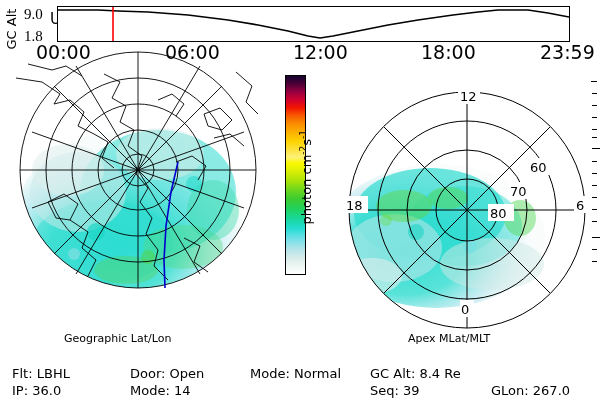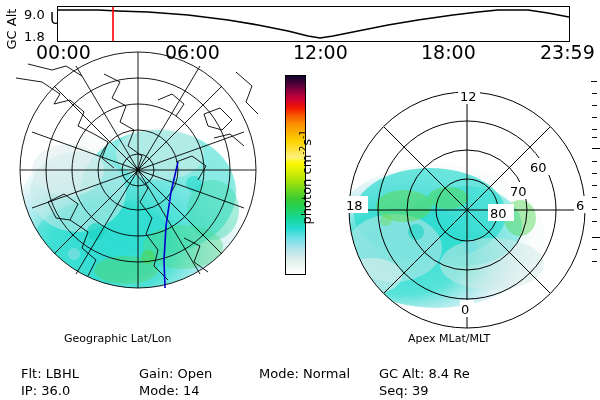--- a/index.html
+++ b/index.html
@@ -57,28 +57,28 @@
   sup{font-size:9px;vertical-align:super;}
   
   .caption{position:absolute;font-size:11px;white-space:nowrap;margin-top:36px;}
   #cap-geo{left:64px;top:296px;}
   #cap-apex{left:408px;top:296px;}
   
   #tl-wrap{left:0;top:305px;width:600px;height:52px;}
   #tl-ylab{position:absolute;left:2px;top:8px;width:18px;height:40px;}
   #tl-ylab span{position:absolute;left:-11px;top:14px;width:40px;text-align:center;
     transform:rotate(-90deg);font-size:13px;white-space:nowrap;}
-  .tl-ytick{position:absolute;font-size:13px;line-height:13px;}
+  .tl-ytick{position:absolute;font-size:15px;line-height:13px;font-family:Liberation Serif, serif;}
   #tl-y-hi{left:24px;top:8px;}
   #tl-y-lo{left:24px;top:30px;}
   #tl-box{position:absolute;left:57px;top:6px;width:513px;height:36px;
     border:1px solid #000;box-sizing:border-box;}
   .tl-xlab{position:absolute;font-size:19px;line-height:13px;top:46px;}
   
-  #status{position:absolute;left:13px;top:366px;width:486px;height:34px;}
+  #status{position:absolute;left:4px;top:366px;width:486px;height:34px;}
   #status .cell{position:absolute;font-size:13px;line-height:15px;white-space:nowrap;}
 </style>
 </head>
 <body>
 
 <div id="header" class="abs">
   <span id="hdr-title">Ultraviolet Imager</span>
   <span id="hdr-date">10 Nov 07</span>
   <span id="hdr-time">02:28:04 UT</span>
 </div>
@@ -259,21 +259,21 @@
   <div class="tl-xlab" style="left:421px;">18:00</div>
   <div class="tl-xlab" style="left:540px;">23:59</div>
 </div>
 
 <div id="status">
   <div class="cell" style="left:8px;top:0;">
     <span>Flt:</span>
     <span>LBHL</span>
   </div>
   <div class="cell" style="left:126px;top:0;">
-    <span>Gain:</span>
+    <span>Door:</span>
     <span>Open</span>
   </div>
   <div class="cell" style="left:246px;top:0;">
     <span>Mode:</span>
     <span>Normal</span>
   </div>
   <div class="cell" style="left:366px;top:0;">
     <span>GC Alt:</span>
     <span>8.4 Re</span>
   </div>
@@ -283,13 +283,17 @@
     <span>36.0</span>
   </div>
   <div class="cell" style="left:126px;top:17px;">
     <span>Mode:</span>
     <span>14</span>
   </div>
   <div class="cell" style="left:366px;top:17px;">
     <span>Seq:</span>
     <span>39</span>
   </div>
+  <div class="cell" style="left:487px;top:17px;">
+    <span>GLon:</span>
+    <span>267.0</span>
+  </div>
 </div>
 
 </body></html>

